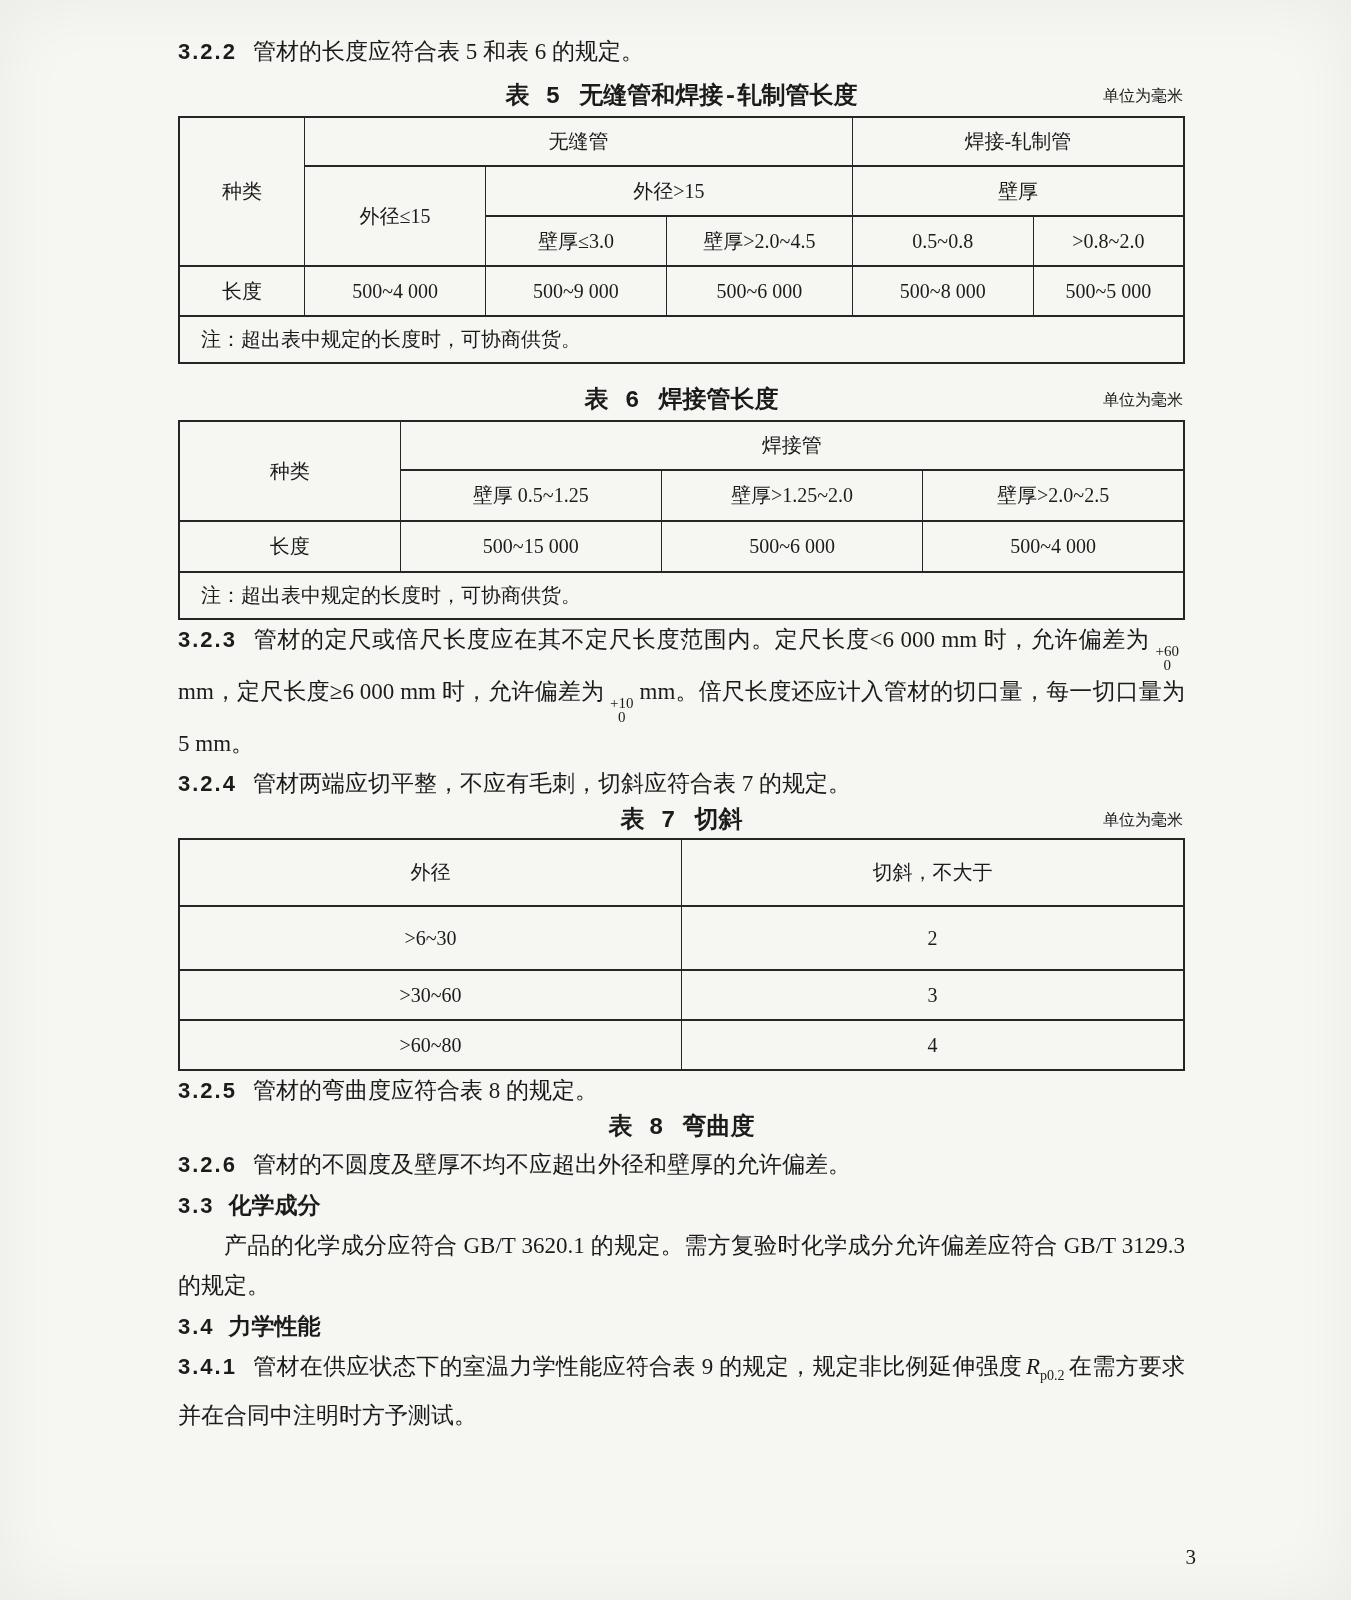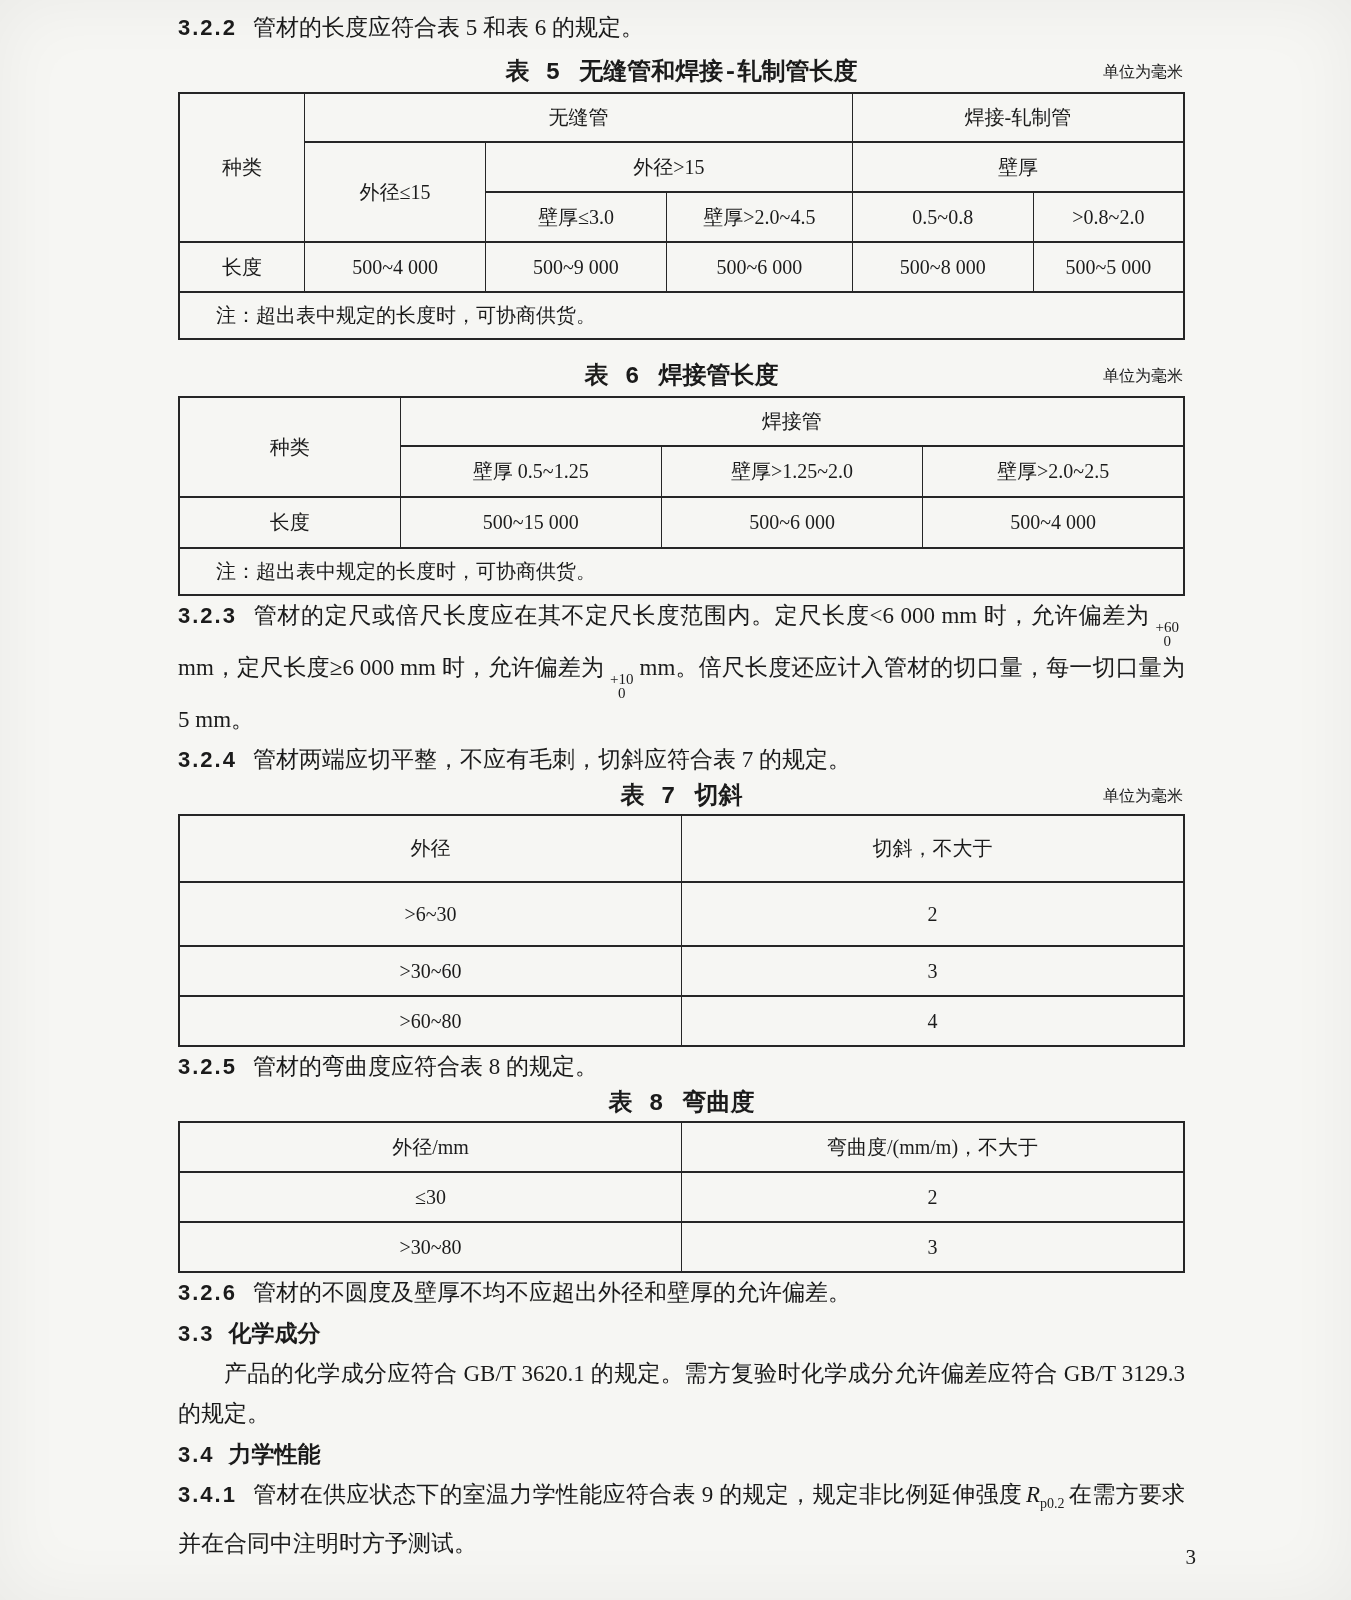--- a/index.html
+++ b/index.html
@@ -3,21 +3,21 @@
 <meta charset="utf-8">
 <style>
   html,body { margin:0; padding:0; }
   .page {
     position:relative; width:1351px; height:1600px;
     background:#f6f6f3; overflow:hidden;
     font-family:"Liberation Serif","DejaVu Serif",serif;
     color:#1b1b1b;
     box-shadow: inset 0 0 70px rgba(0,0,0,0.05);
   }
-  .content { position:absolute; left:178px; top:8px; width:1007px; }
+  .content { position:absolute; left:178px; top:32px; width:1007px; }
 
   p.clause, p.body-para { margin:0; font-size:23px; line-height:40px; text-align:justify; }
   .cnum {
     font-family:"Liberation Sans","DejaVu Sans",sans-serif;
     font-weight:700; font-size:22px; letter-spacing:2px; margin-right:16px;
   }
   .sec-head { margin:0; font-size:23px; line-height:40px;
     font-family:"Liberation Sans","DejaVu Sans",sans-serif; font-weight:700; }
   .sec-head .cnum { margin-right:14px; }
   .indent { text-indent:2em; }
@@ -32,21 +32,21 @@
   .unit { position:absolute; right:2px; top:0; font-weight:400; font-size:16px;
           font-family:Liberation Mono, monospace; }
 
   table.doc-table { width:100%; border-collapse:collapse; table-layout:fixed;
     border:2.5px solid #262626; }
   table.doc-table td {
     border:1.5px solid #262626; border-top-width:2px; border-bottom-width:2px;
     text-align:center; vertical-align:middle; font-size:20px; padding:0;
   }
   tr.sep td { border-top-width:2.5px; }
-  tr.note td { text-align:left; padding-left:36px; font-size:20px; }
+  tr.note td { text-align:left; padding-left:21px; font-size:20px; }
 
   .tol { display:inline-flex; flex-direction:column; align-items:center;
     vertical-align:-9px; font-size:15px; line-height:14px; margin:0 6px; text-align:left; }
   .tol span { display:block; }
 
   .rsym { font-style:italic; margin:0 4px; }
   .rsym sub { font-style:normal; font-size:14px; }
 
   .page-number { position:absolute; top:1545px; right:155px; font-size:21px; }
 </style>
@@ -192,40 +192,20 @@
     <p class="clause mt8">
       <span class="cnum">3.2.5</span><span>管材的弯曲度应符合表 8 的规定。</span>
     </p>
 
     <div class="cap-row short">
       <span class="cap">
         <span class="cap-label">表 8</span><span>弯曲度</span>
       </span>
     </div>
 
-    <table class="doc-table">
-      <colgroup>
-          <col style="width:50%">
-          <col style="width:50%">
-        </colgroup>
-      <tbody>
-        <tr style="height:50px">
-          <td>外径/mm</td>
-          <td>弯曲度/(mm/m)，不大于</td>
-        </tr>
-        <tr style="height:50px" class="sep">
-          <td>≤30</td>
-          <td>2</td>
-        </tr>
-        <tr style="height:50px">
-          <td>&gt;30~80</td>
-          <td>3</td>
-        </tr>
-      </tbody>
-    </table>
 
     <p class="clause mt10">
       <span class="cnum">3.2.6</span><span>管材的不圆度及壁厚不均不应超出外径和壁厚的允许偏差。</span>
     </p>
 
     <p class="sec-head">
       <span class="cnum">3.3</span><span>化学成分</span>
     </p>
 
     <p class="body-para indent">产品的化学成分应符合 GB/T 3620.1 的规定。需方复验时化学成分允许偏差应符合 GB/T 3129.3 的规定。</p>

